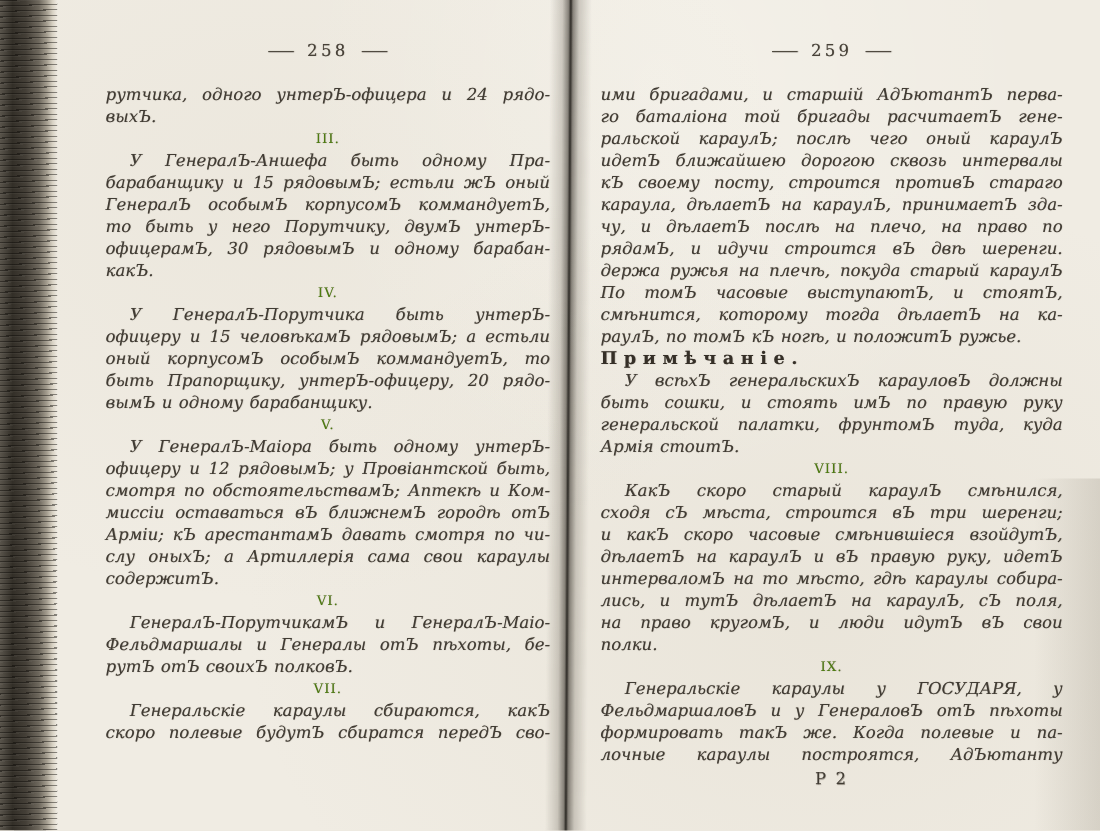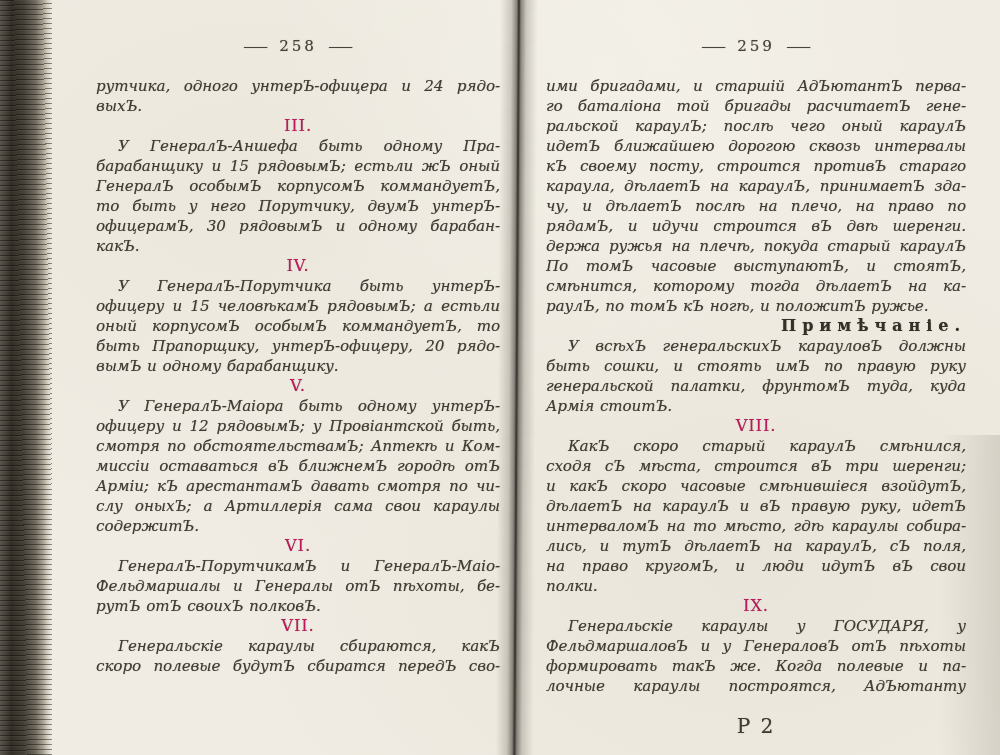--- a/index.html
+++ b/index.html
@@ -60,35 +60,35 @@
   .line {
     text-align: justify;
     text-align-last: justify;
     word-spacing: 1px;
     font-style: italic;
   }
   .line.end   { text-align-last: left; }
   .line.first { text-indent: 22px; }
   .roman {
     text-align: center;
-    font-size: 16px;
+    font-size: 12px;
     letter-spacing: 1px;
-    color: #be185d;
+    color: #4d7c0f;
   }
   .note-head {
-    text-align: right;
+    text-align: left;
     font-weight: bold;
     font-size: 16px;
     letter-spacing: 6px;
     color: #352f27;
   }
   .signature {
     text-align: center;
-    margin-top: 20px;
-    font-size: 20px;
+    margin-top: 2px;
+    font-size: 15px;
     letter-spacing: 2px;
   }
 </style>
 </head>
 <body>
 
 <div class="paper"></div>
 <div class="binding-strip"></div>
 <div class="gutter"></div>
 <div class="corner-shade"></div>

